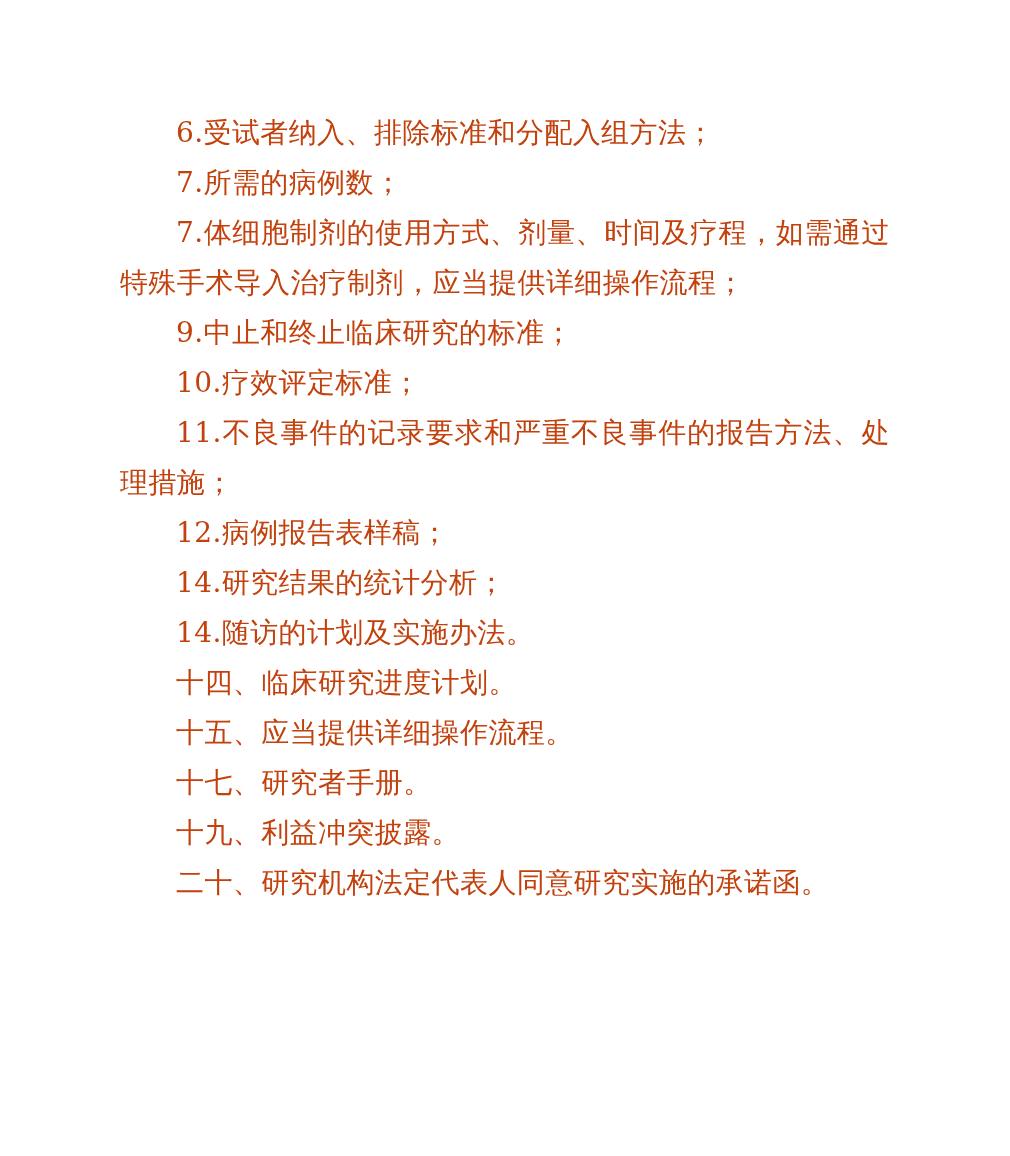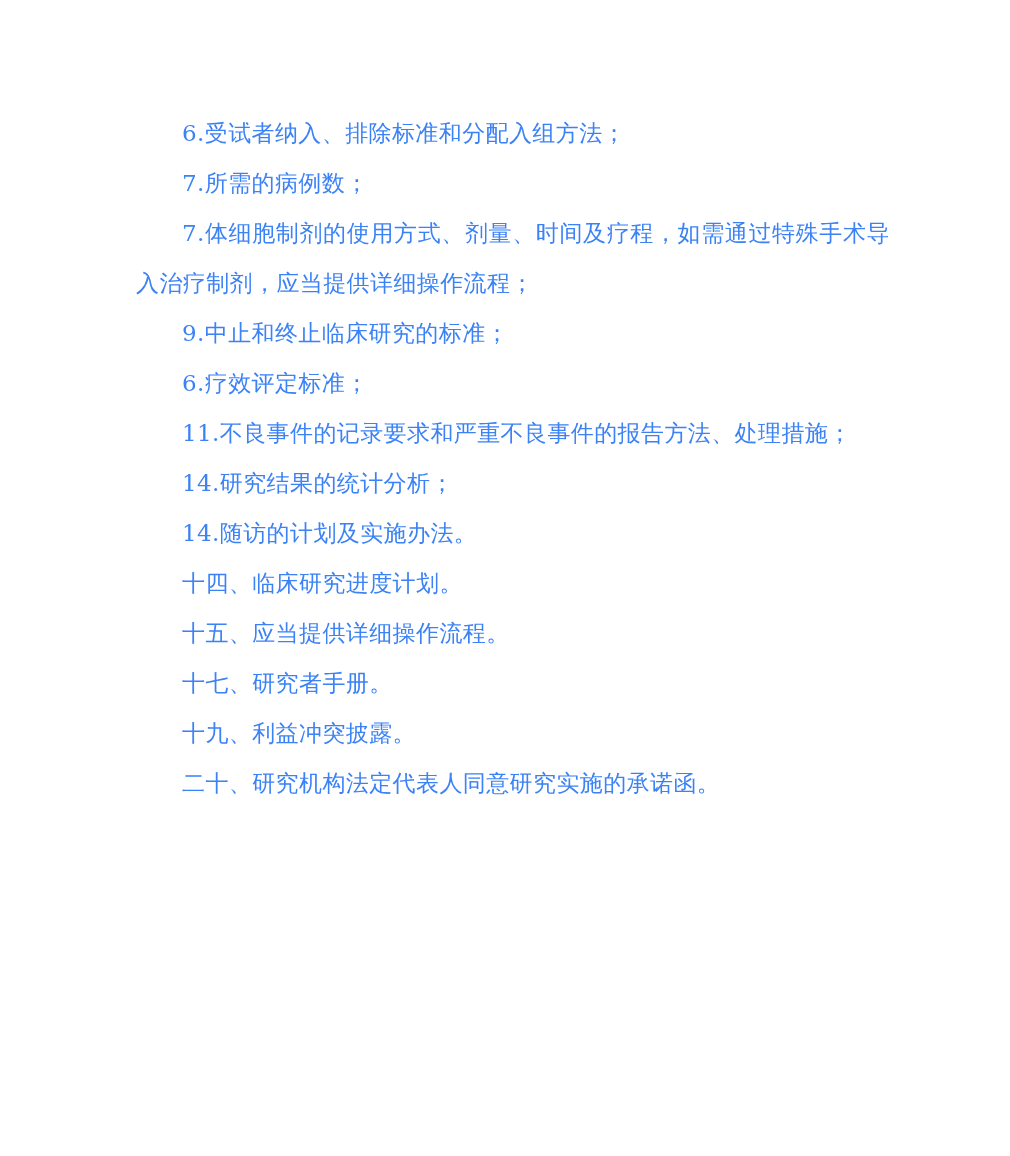--- a/index.html
+++ b/index.html
@@ -15,25 +15,24 @@
     overflow: hidden;
   }
   .page {
     box-sizing: border-box;
     width: 1010px;
     height: 1156px;
     padding: 108px 120px 0 120px;
     background: #ffffff;
   }
   .doc-body {
-    font-size: 23px;
+    font-size: 28px;
     line-height: 50px;
     letter-spacing: 0.4px;
-    color: #3b82f6;
-    margin-left: 16px;
+    color: #c2410c;
   }
   .para {
     margin: 0 0 0 0;
     text-indent: 2em;
     text-align: justify;
     text-justify: inter-ideograph;
     white-space: normal;
   }
   
   .para.num {
@@ -45,22 +44,23 @@
 </style>
 </head>
 <body>
 
 <div class="page">
   <div class="doc-body">
     <p class="para num">6.受试者纳入、排除标准和分配入组方法；</p>
     <p class="para num">7.所需的病例数；</p>
     <p class="para num">7.体细胞制剂的使用方式、剂量、时间及疗程，如需通过特殊手术导入治疗制剂，应当提供详细操作流程；</p>
     <p class="para num">9.中止和终止临床研究的标准；</p>
-    <p class="para num">6.疗效评定标准；</p>
+    <p class="para num">10.疗效评定标准；</p>
     <p class="para num">11.不良事件的记录要求和严重不良事件的报告方法、处理措施；</p>
+    <p class="para num">12.病例报告表样稿；</p>
     <p class="para num">14.研究结果的统计分析；</p>
     <p class="para num">14.随访的计划及实施办法。</p>
     <p class="para cn">十四、临床研究进度计划。</p>
     <p class="para cn">十五、应当提供详细操作流程。</p>
     <p class="para cn">十七、研究者手册。</p>
     <p class="para cn">十九、利益冲突披露。</p>
     <p class="para cn">二十、研究机构法定代表人同意研究实施的承诺函。</p>
   </div>
 </div>
 

